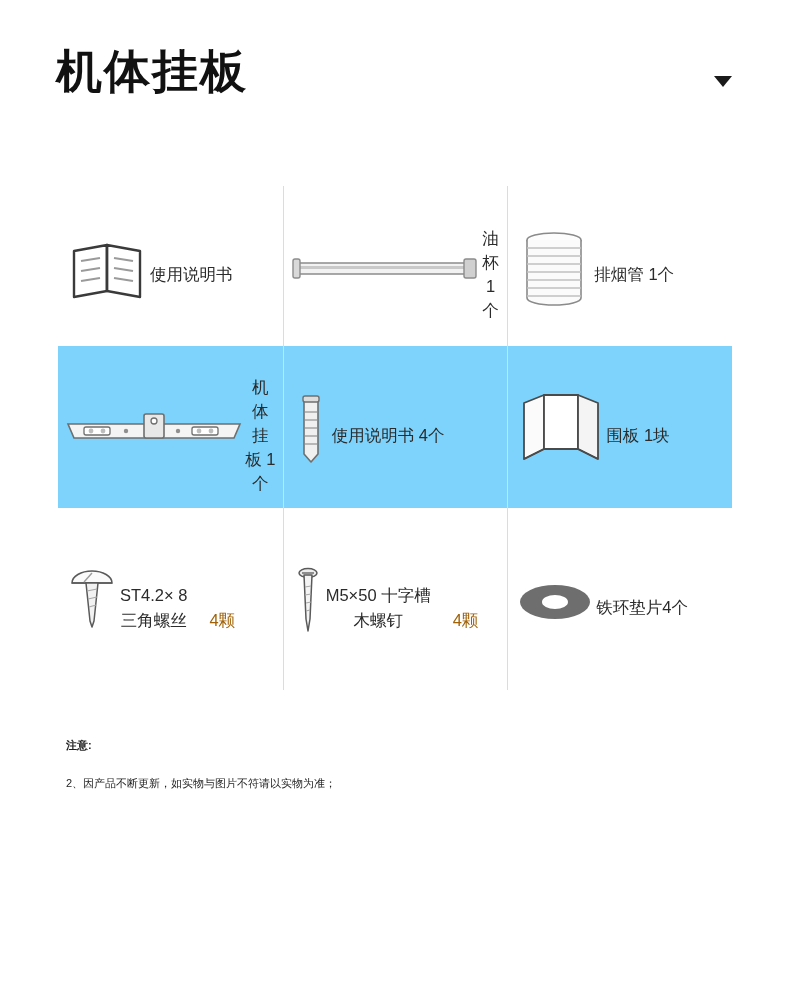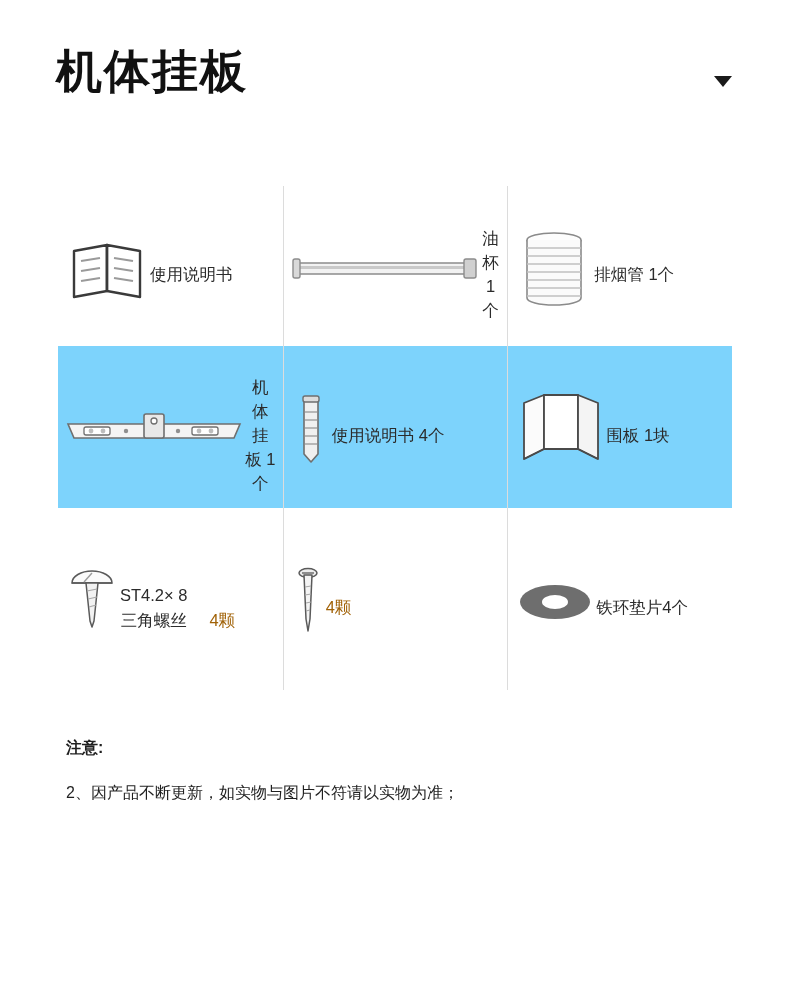--- a/index.html
+++ b/index.html
@@ -108,21 +108,21 @@
     color: #a16207;
     white-space: nowrap;
   }
 
   
   .notes {
     position: absolute;
     left: 66px;
     top: 738px;
     width: 660px;
-    font-size: 16px;
+    font-size: 11px;
     color: #1f1f1f;
   }
   .notes-title {
     font-weight: bold;
     margin-bottom: 22px;
   }
   .note-line {
     margin-bottom: 22px;
     line-height: 1.5;
   }
@@ -268,20 +268,24 @@
             <ellipse cx="18" cy="10" rx="9" ry="4.5" fill="#ededed" stroke="#5a5a5a" stroke-width="1.5"></ellipse>
             <line x1="12" y1="10" x2="24" y2="10" stroke="#5a5a5a" stroke-width="1.3"></line>
             <path d="M14 12 L22 12 L20 56 L18 68 L16 56 Z" fill="#f4f4f4" stroke="#5a5a5a" stroke-width="1.5" stroke-linejoin="round"></path>
             <line x1="15" y1="24" x2="21" y2="23" stroke="#a8a8a8" stroke-width="1.1"></line>
             <line x1="15" y1="32" x2="21" y2="31" stroke="#a8a8a8" stroke-width="1.1"></line>
             <line x1="16" y1="40" x2="21" y2="39" stroke="#a8a8a8" stroke-width="1.1"></line>
             <line x1="16" y1="48" x2="20" y2="47" stroke="#a8a8a8" stroke-width="1.1"></line>
           </svg>
         </div>
         <div class="caption caption-inline">
+          <div class="caption-multiline">
+            <div>M5×50 十字槽</div>
+            <div>木螺钉</div>
+          </div>
           <div class="qty">4颗</div>
         </div>
       </div>
 
       <div class="cell divider-l">
         <div class="icon-wrap">
           <svg width="82" height="48" viewBox="0 0 82 48">
             <ellipse cx="41" cy="24" rx="35" ry="17" fill="#6e6e6e"></ellipse>
             <ellipse cx="41" cy="24" rx="13" ry="7" fill="#ffffff"></ellipse>
           </svg>

